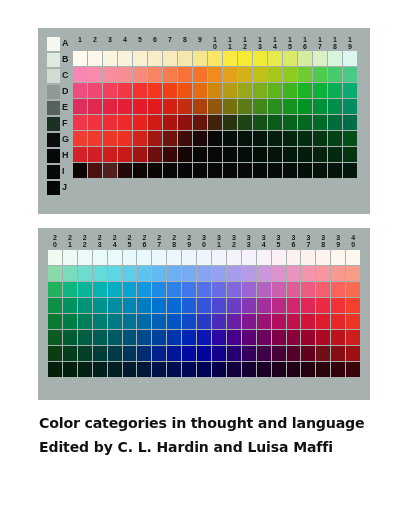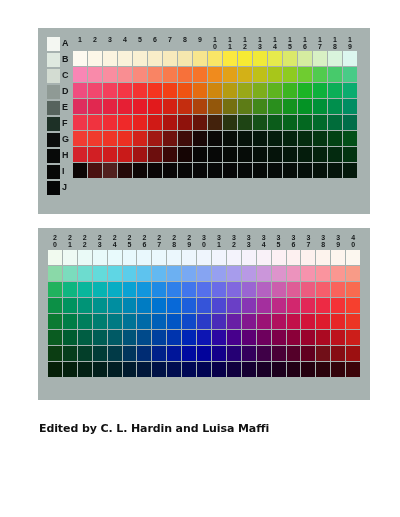--- a/index.html
+++ b/index.html
@@ -160,21 +160,21 @@
     font-family: "DejaVu Sans", sans-serif;
     font-size: 14.2px;
     font-weight: 700;
     color: #111111;
     letter-spacing: -0.2px;
     line-height: 1.2;
     white-space: nowrap;
   }
   #book-editors {
     font-family: "DejaVu Sans", sans-serif;
-    font-size: 11px;
+    font-size: 14px;
     font-weight: 600;
     color: #111111;
     margin-top: 7px;
     letter-spacing: -0.1px;
     line-height: 1.2;
     white-space: nowrap;
   }
 </style>
 </head>
 <body>
@@ -743,16 +743,17 @@
             <div class="cell2" style="background: rgb(37, 0, 15);"></div>
             <div class="cell2" style="background: rgb(43, 3, 12);"></div>
             <div class="cell2" style="background: rgb(51, 2, 10);"></div>
             <div class="cell2" style="background: rgb(59, 4, 9);"></div>
           </div>
         </div>
     </div>
   </div>
 
   <div id="title-block">
+    <div id="book-title">Color categories in thought and language</div>
     <div id="book-editors">Edited by C. L. Hardin and Luisa Maffi</div>
   </div>
 
 </div>
 
 </body></html>

